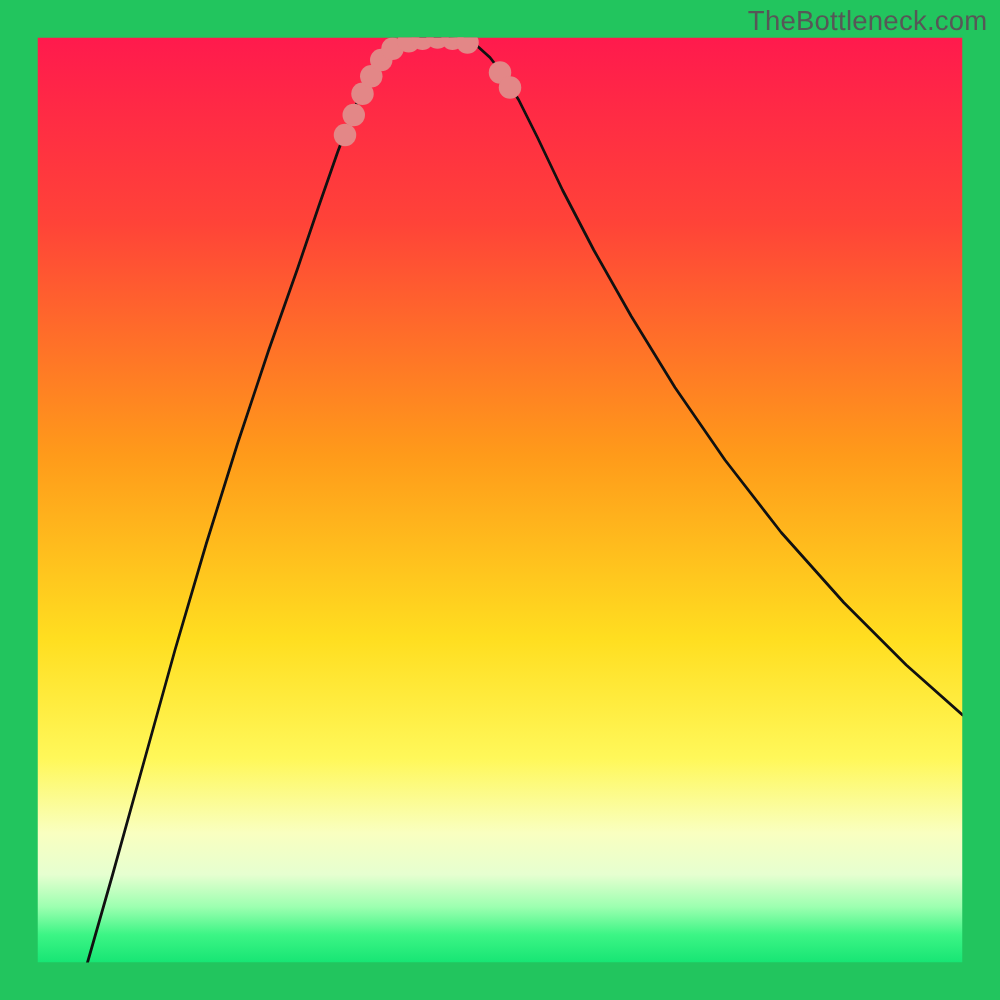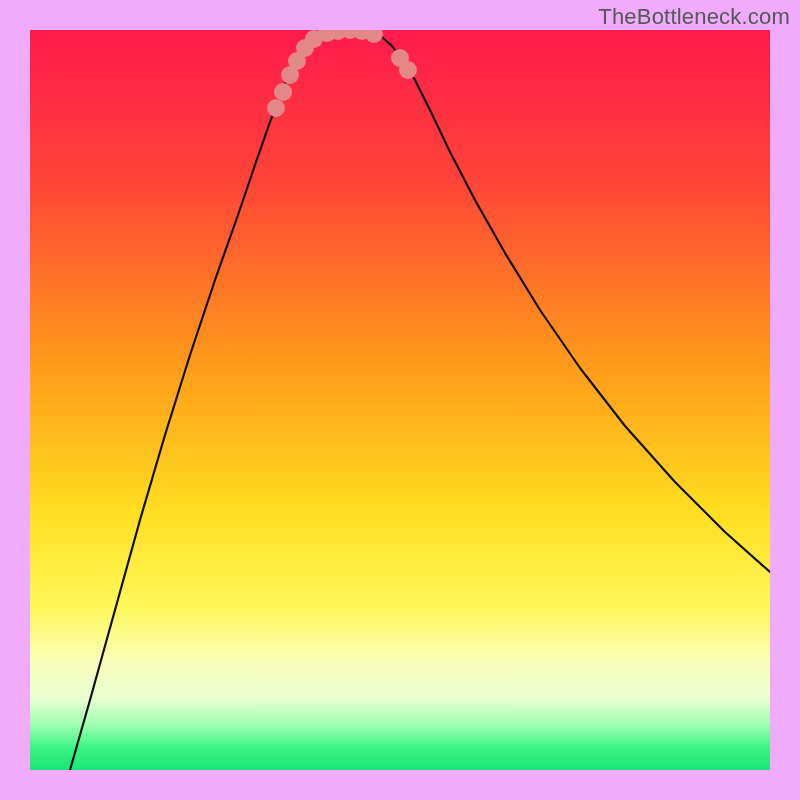--- a/index.html
+++ b/index.html
@@ -10,21 +10,21 @@
     background: #000;
     overflow: hidden;
     font-family: Arial, Helvetica, sans-serif;
   }
   .frame {
     position: absolute;
     left: 0;
     top: 0;
     width: 800px;
     height: 800px;
-    background: #f0abfc;
+    background: #22c55e;
   }
   .plot {
     position: absolute;
     left: 30px;
     top: 30px;
     width: 740px;
     height: 740px;
   }
   .watermark {
     position: absolute;

